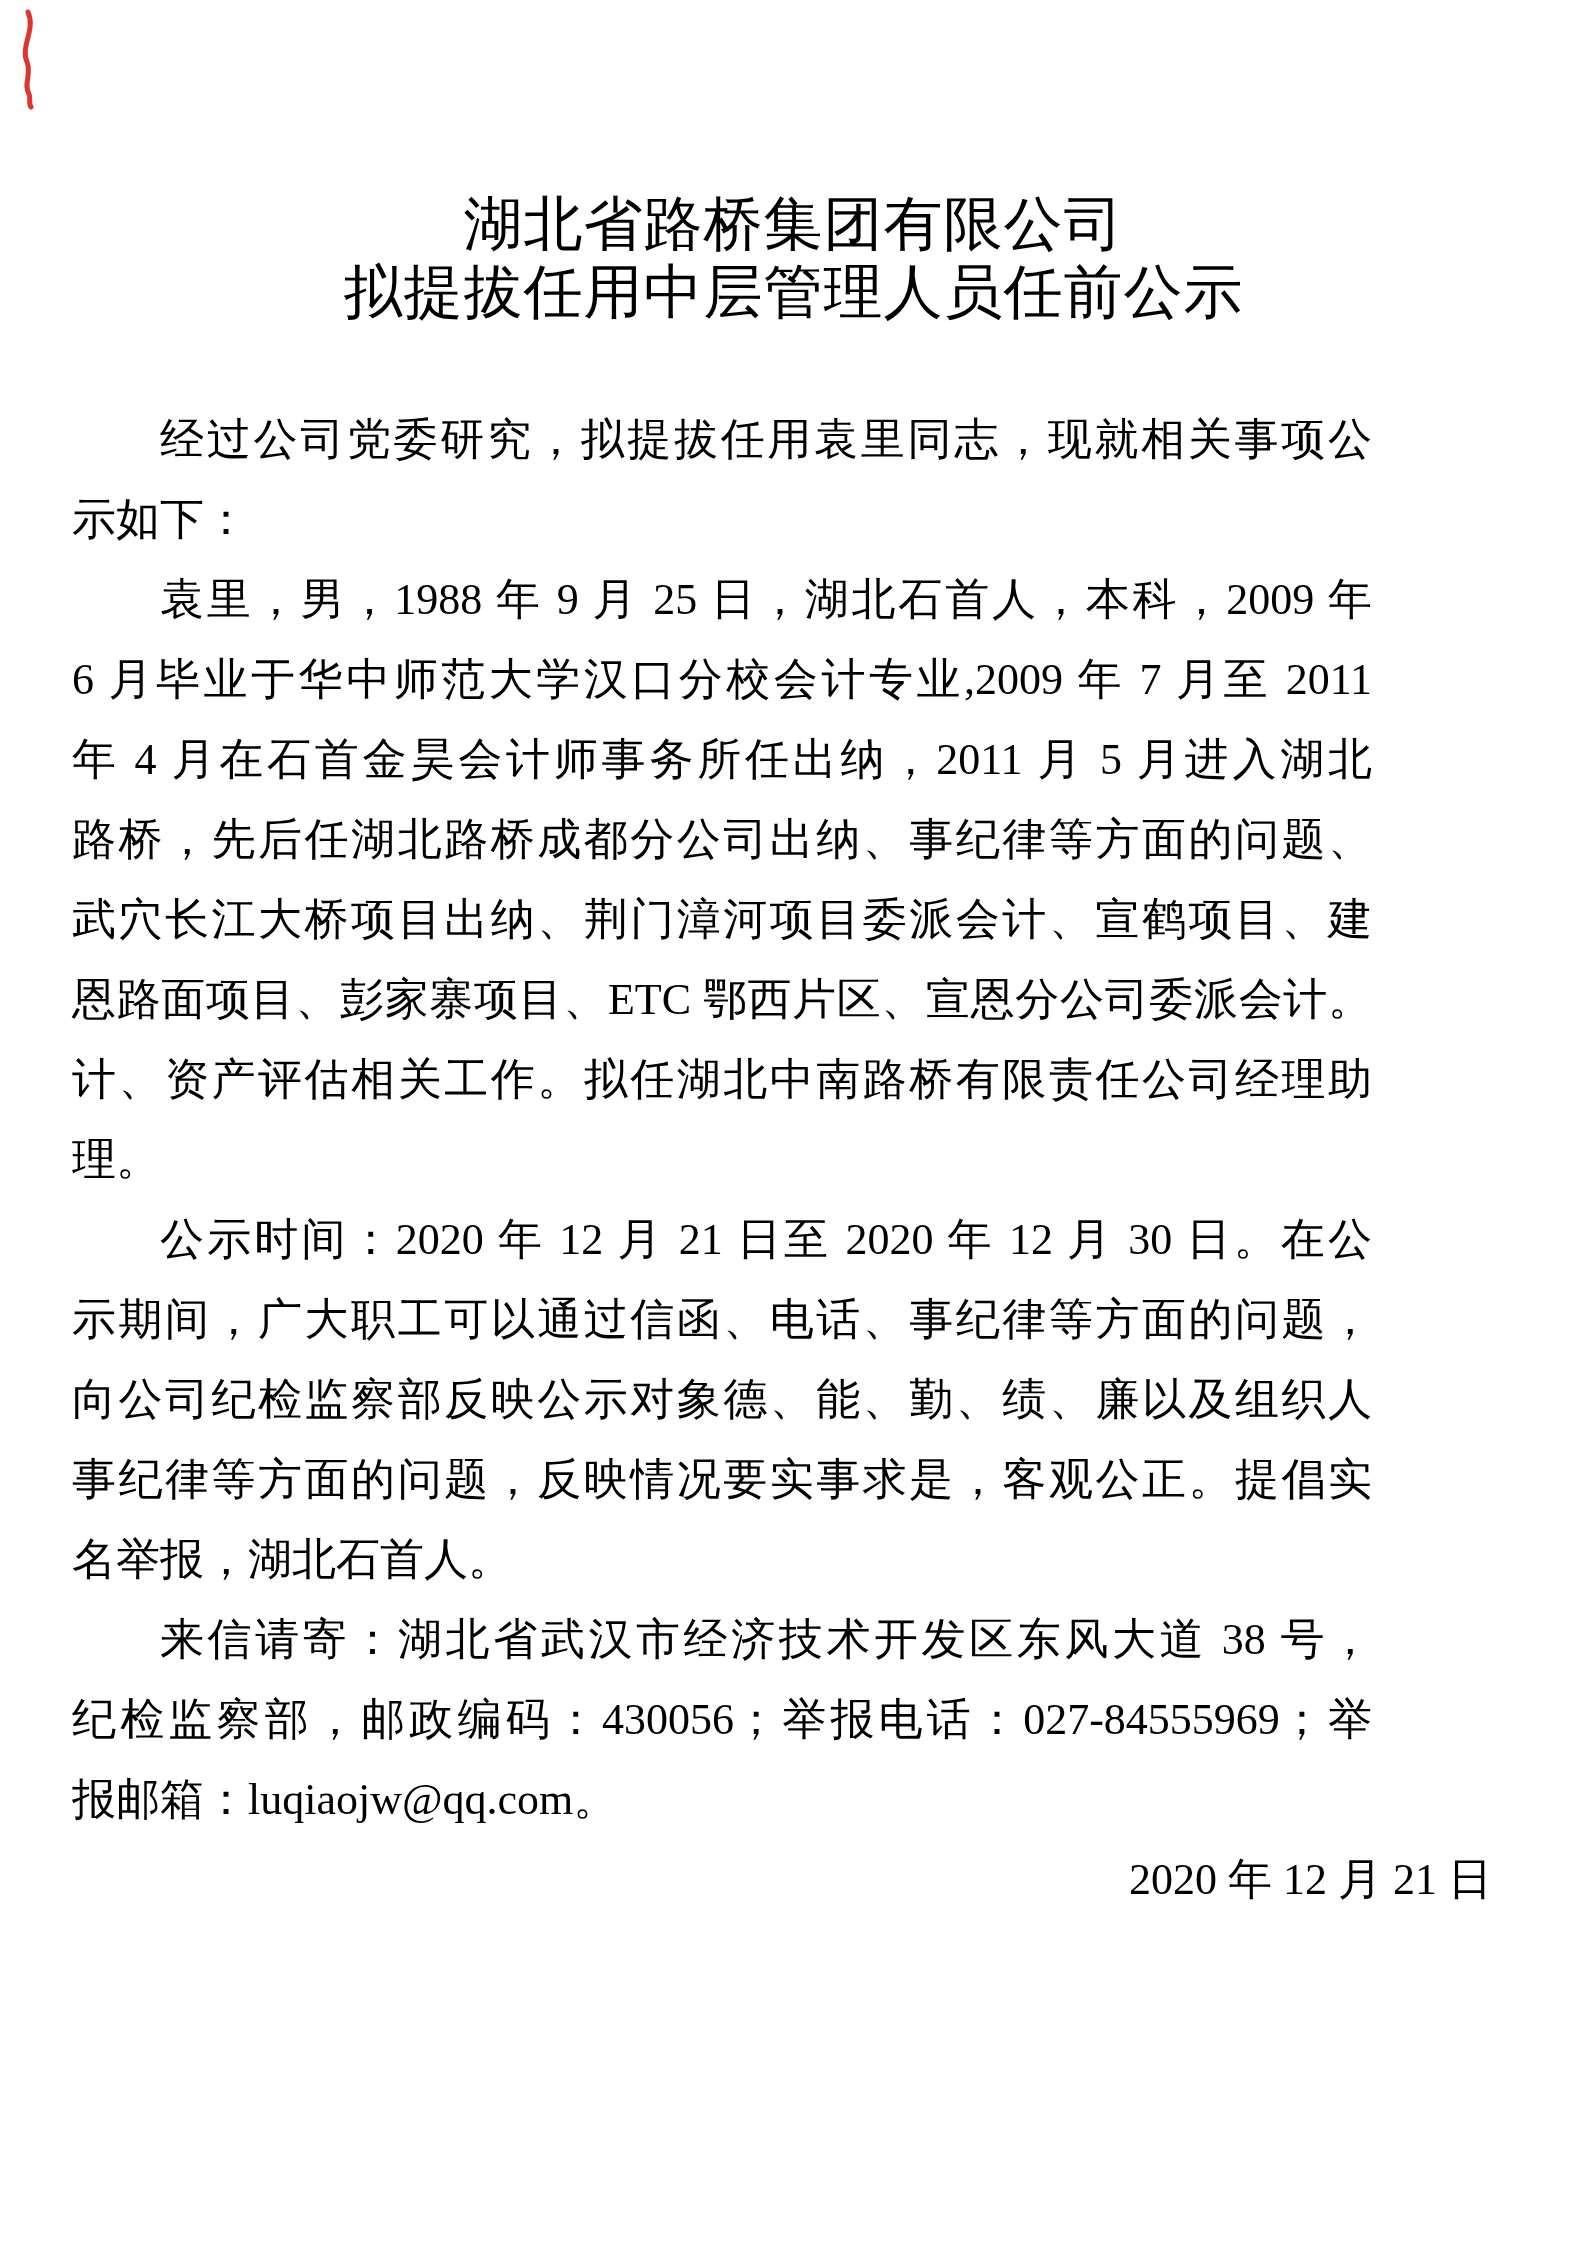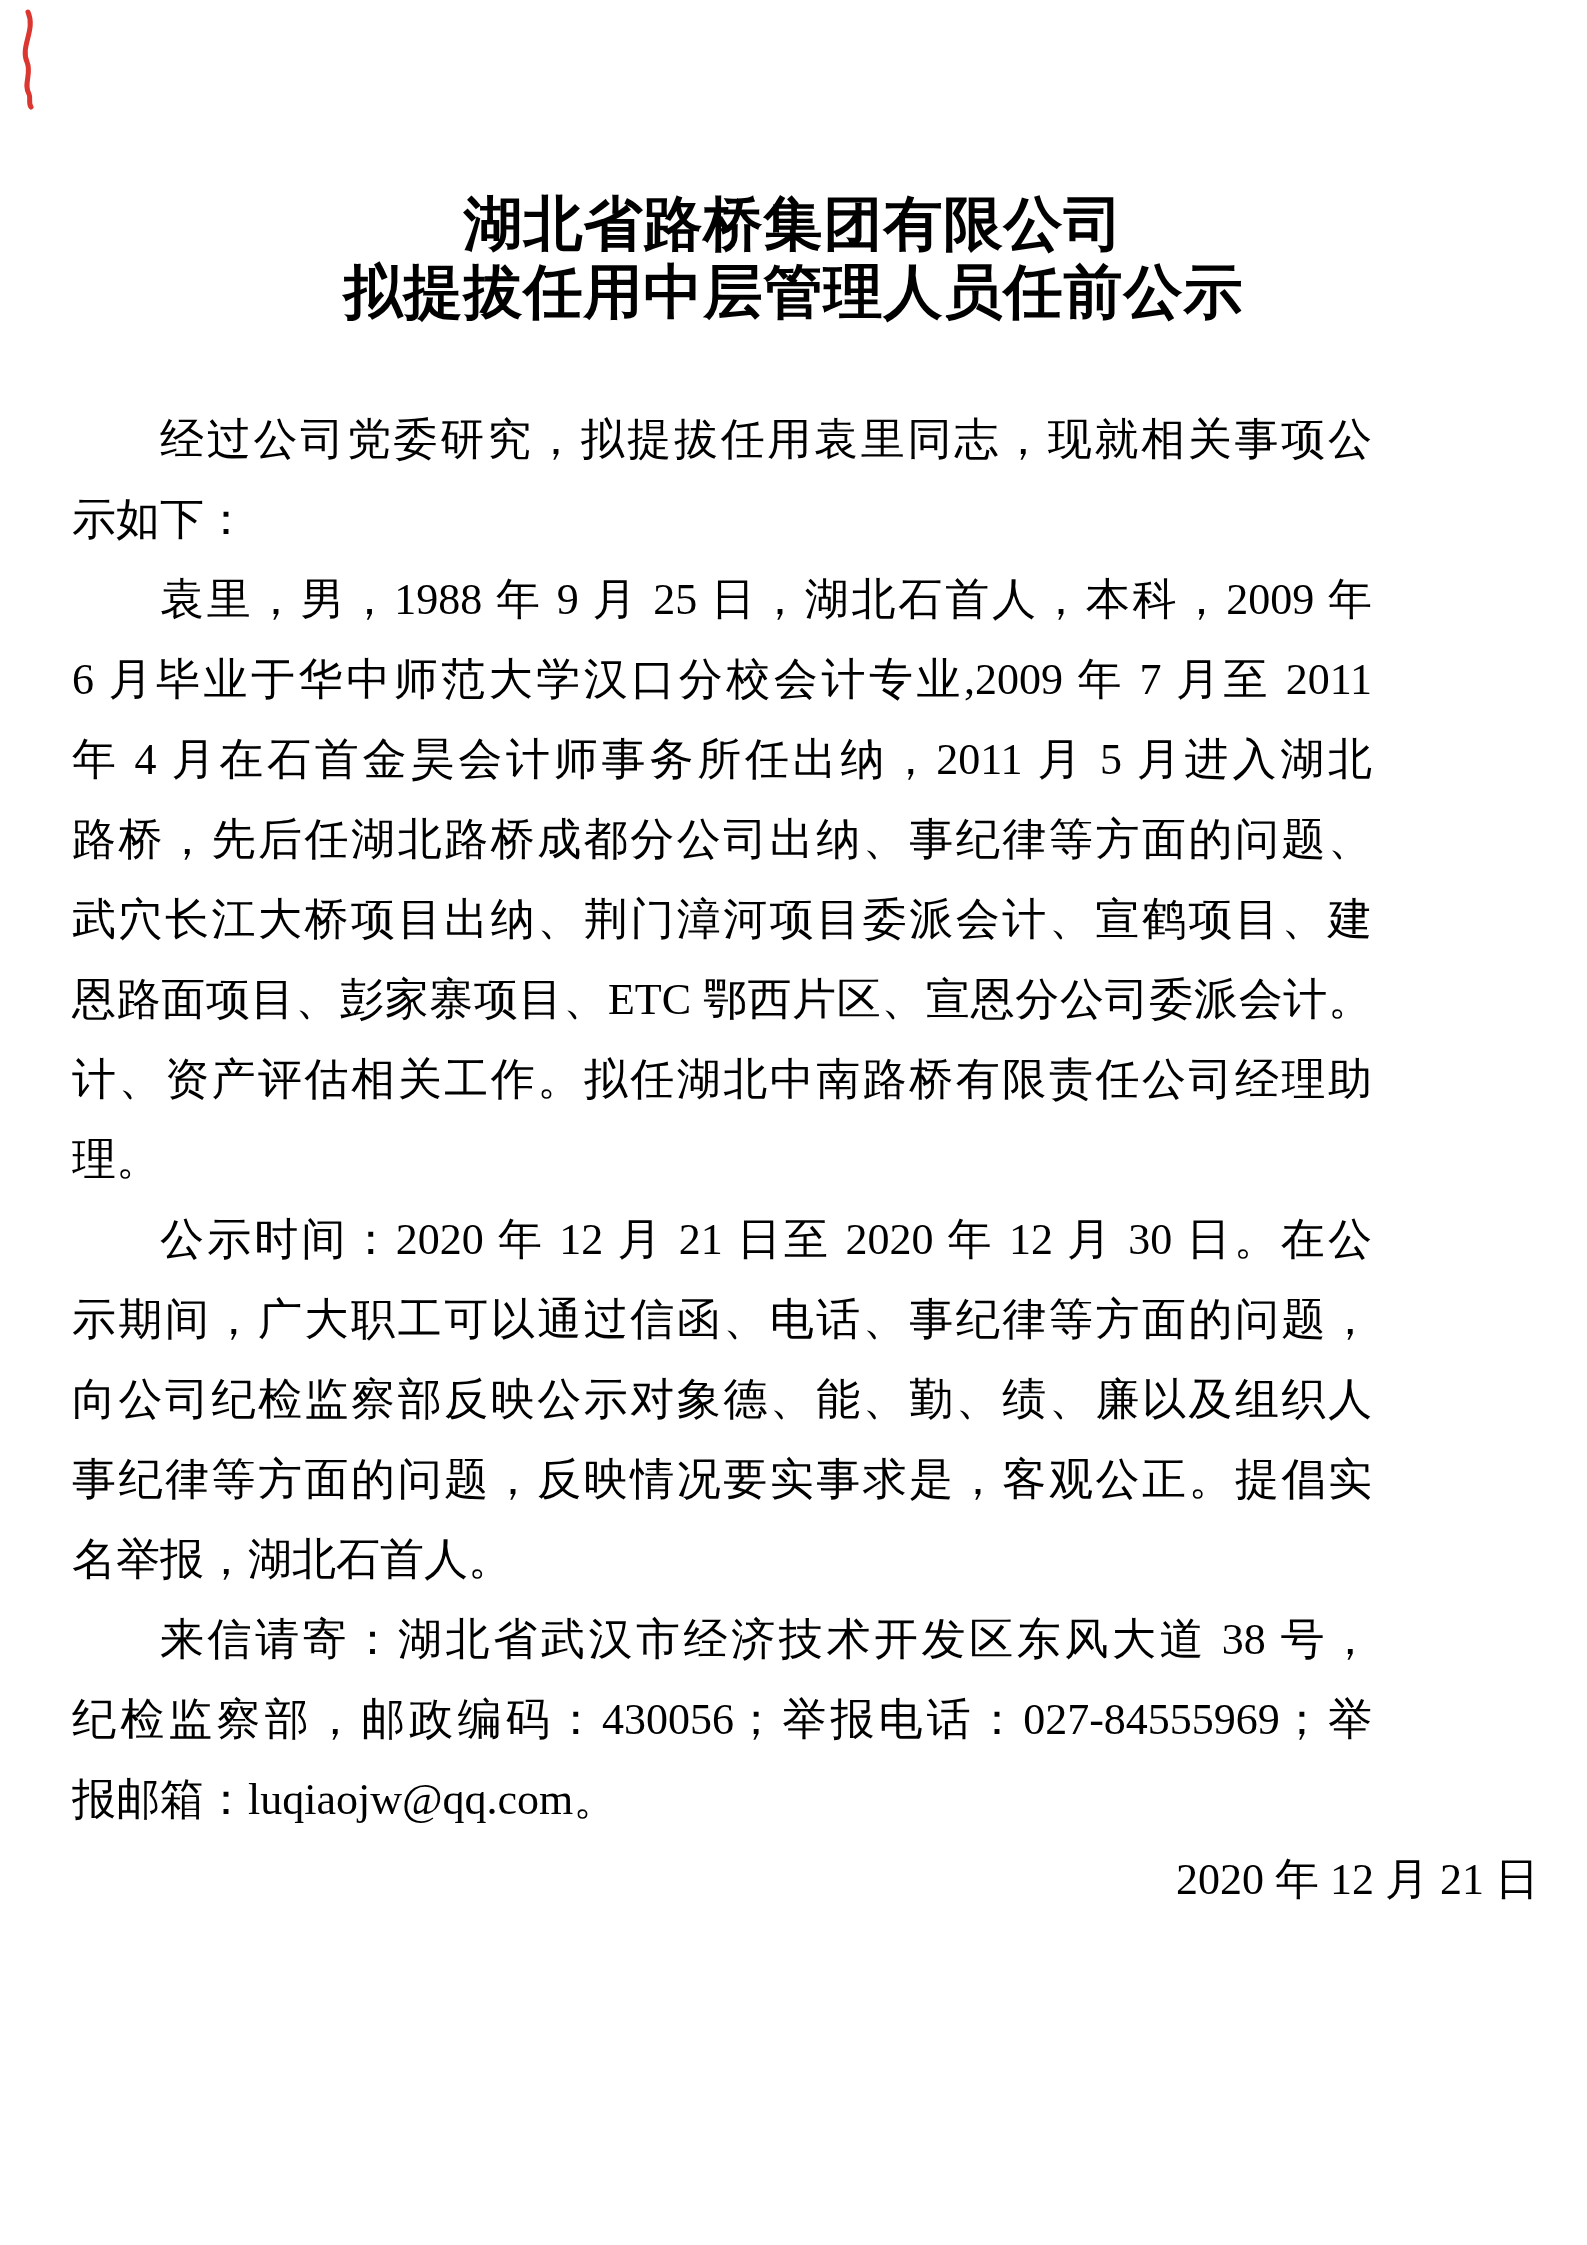--- a/index.html
+++ b/index.html
@@ -17,21 +17,21 @@
     position: absolute;
     left: 6px;
     top: 4px;
     width: 52px;
     height: 110px;
     pointer-events: none;
   }
   .title-block {
     padding-top: 190px;
     text-align: center;
-    font-weight: 700;
+    font-weight: 400;
     letter-spacing: 1px;
   }
   .title-line {
     font-size: 59px;
     line-height: 68px;
     white-space: nowrap;
   }
   .body-block {
     margin-top: 74px;
     margin-left: 72px;
@@ -51,21 +51,21 @@
     text-align: right;
     text-align-last: left;
   }
   .date-line {
     height: 80px;
     line-height: 80px;
     font-size: 44px;
     text-align: center;
     text-align-last: right;
     box-sizing: border-box;
-    padding-right: 48px;
+    padding-right: 95px;
     white-space: nowrap;
   }
 </style>
 </head>
 <body>
 
 <div class="page">
 
   <svg class="corner-mark" viewBox="0 0 52 110" xmlns="http://www.w3.org/2000/svg">
     <path d="M22,8 C30,26 14,42 21,58 C26,70 17,80 23,90 C25,94 22,99 25,103" fill="none" stroke="#d92b25" stroke-width="5" stroke-linecap="round" opacity="0.95"></path>

